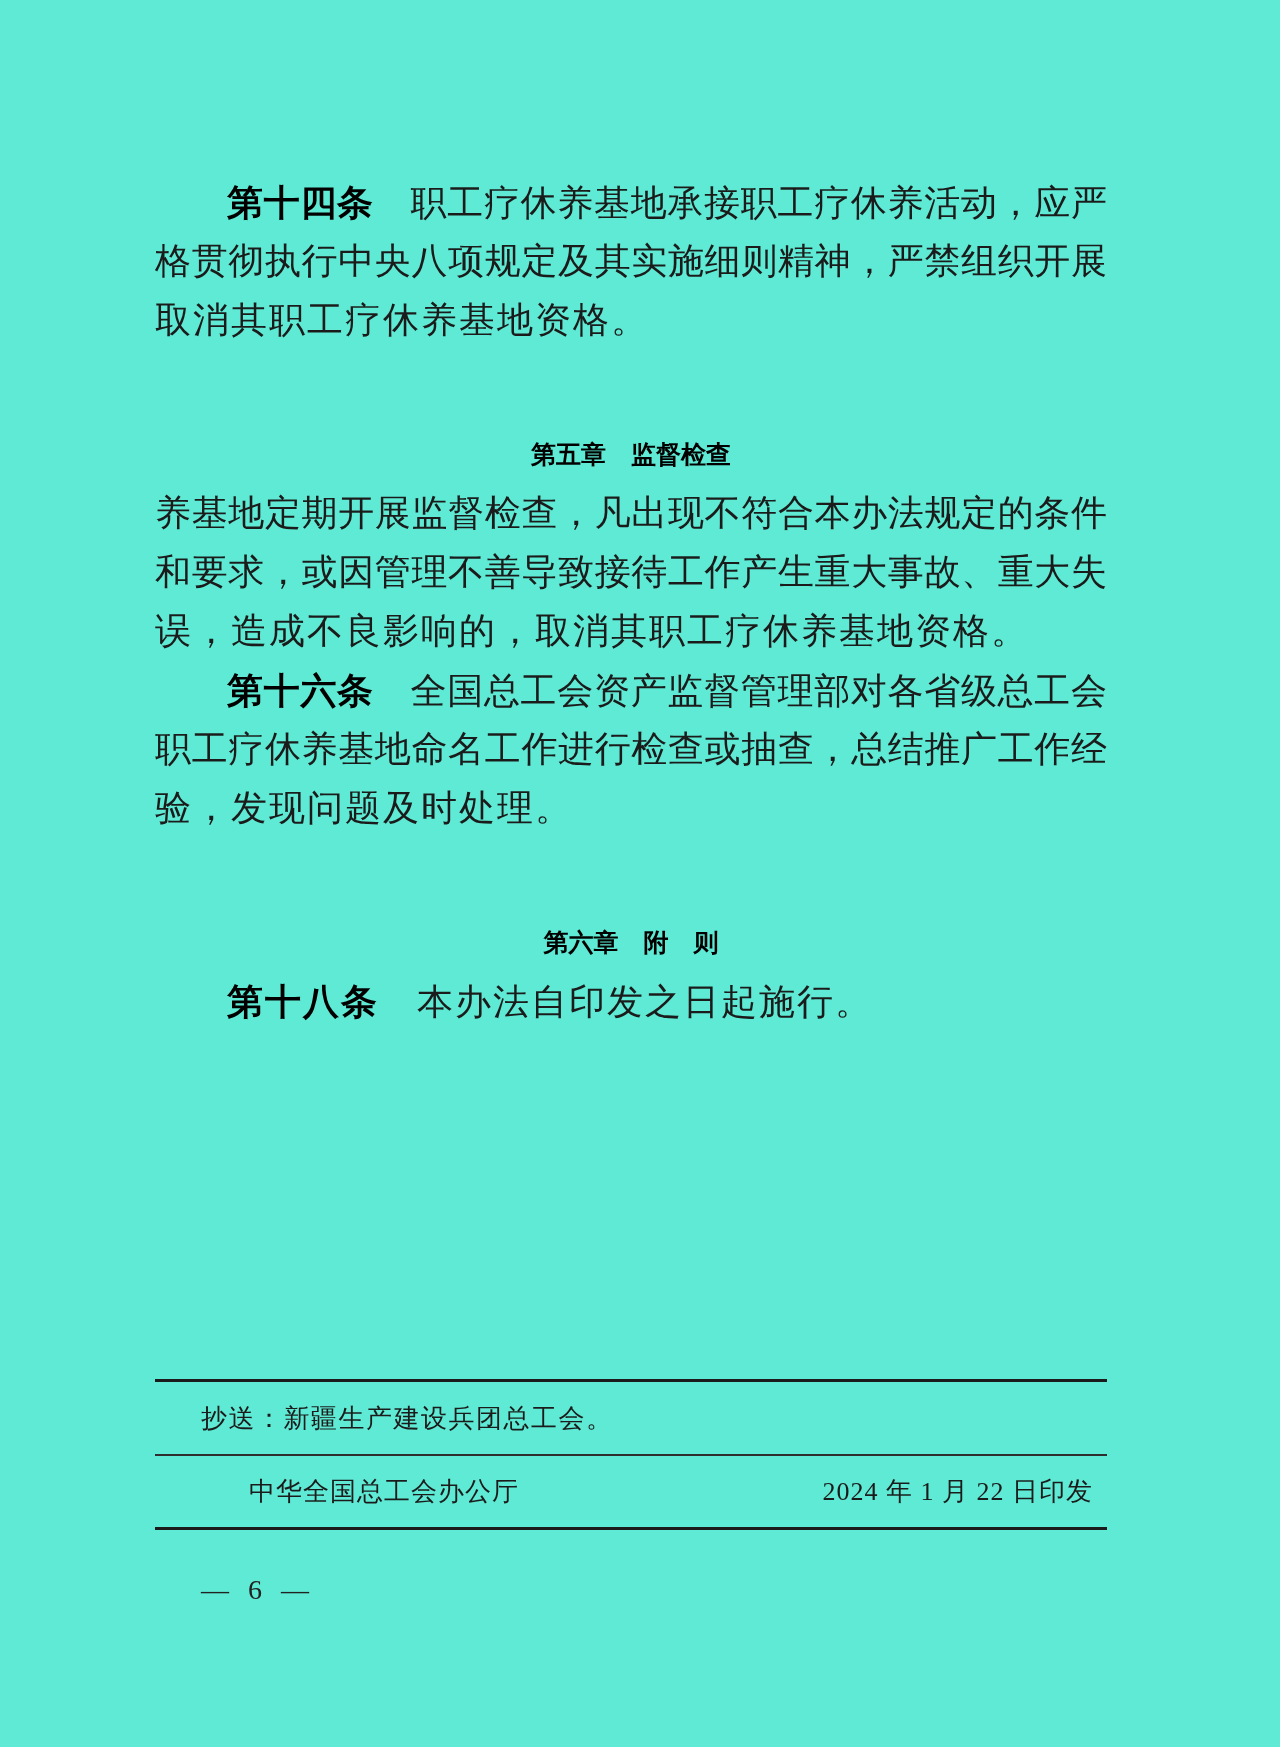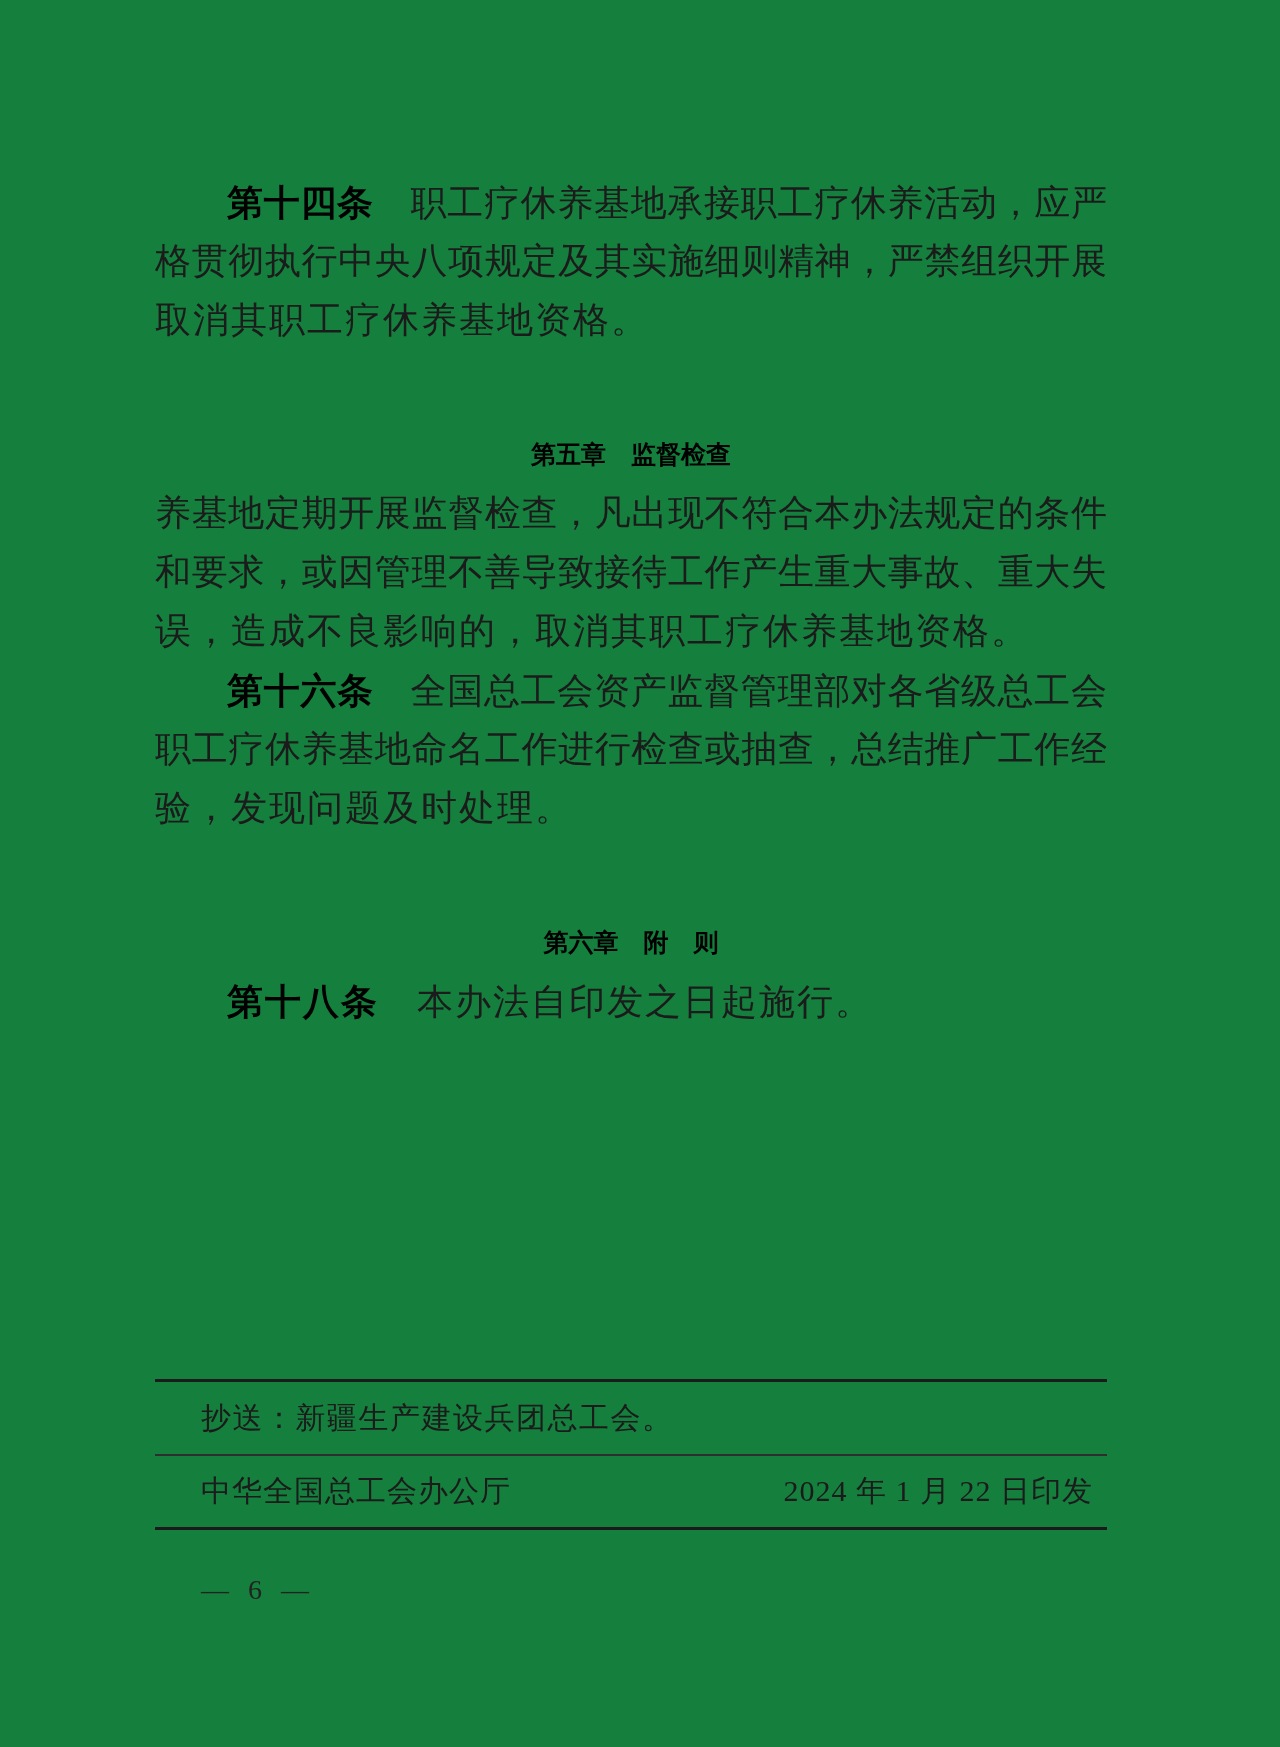--- a/index.html
+++ b/index.html
@@ -1,20 +1,20 @@
 <!DOCTYPE html>
 <html lang="zh"><head>
 <meta charset="utf-8">
 <style>
   html, body { margin: 0; padding: 0; background: #e8e8e8; }
   .page {
     position: relative;
     width: 1280px;
     height: 1747px;
-    background: #15803d;
+    background: #5eead4;
     color: #1b1b1b;
     font-family: "Liberation Serif", "DejaVu Serif", serif;
     overflow: hidden;
   }
   .body-text {
     position: absolute;
     left: 155px;
     top: 173px;
     width: 952px;
     font-size: 36px;
@@ -42,42 +42,42 @@
     font-family: "Liberation Sans", "DejaVu Sans", sans-serif;
     font-weight: 700;
     font-size: 25px;
     color: #000;
   }
   .footer {
     position: absolute;
     left: 155px;
     top: 1379px;
     width: 952px;
-    font-size: 30px;
+    font-size: 26px;
   }
   .rule { width: 100%; background: #1b1b1b; }
   .rule.thick { height: 3px; }
   .rule.thin { height: 2px; background: #2e2e2e; }
   .cc-row {
     height: 72px;
     display: flex;
     align-items: center;
     padding-left: 46px;
     letter-spacing: 1.5px;
     box-sizing: border-box;
   }
   .issuer-row {
     height: 71px;
     display: flex;
     align-items: center;
     justify-content: space-between;
     padding: 0 14px 0 46px;
     box-sizing: border-box;
   }
-  .issuer { letter-spacing: 1px; }
+  .issuer { letter-spacing: 1px; margin-left: 48px; }
   .print-date { letter-spacing: 1px; text-align: center; }
   .page-number {
     position: absolute;
     left: 180px;
     top: 1574px;
     width: 150px;
     text-align: center;
     font-size: 28px;
     line-height: 32px;
     word-spacing: 12px;

